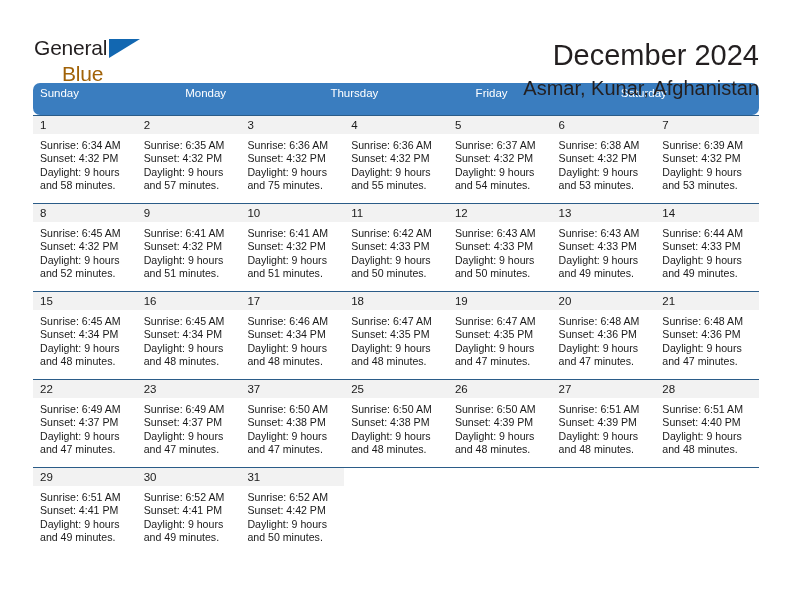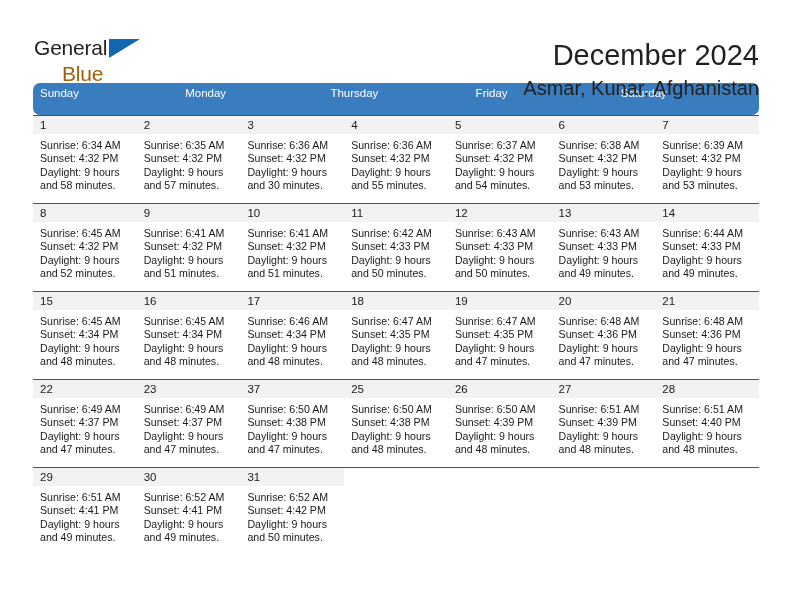--- a/index.html
+++ b/index.html
@@ -192,21 +192,21 @@
           <div class="day-line">Daylight: 9 hours</div>
           <div class="day-line">and 57 minutes.</div>
         </div>
       </div>
       <div class="day">
         <div class="day-num-band">3</div>
         <div class="day-lines">
           <div class="day-line">Sunrise: 6:36 AM</div>
           <div class="day-line">Sunset: 4:32 PM</div>
           <div class="day-line">Daylight: 9 hours</div>
-          <div class="day-line">and 30 minutes.</div>
+          <div class="day-line">and 75 minutes.</div>
         </div>
       </div>
       <div class="day">
         <div class="day-num-band">4</div>
         <div class="day-lines">
           <div class="day-line">Sunrise: 6:36 AM</div>
           <div class="day-line">Sunset: 4:32 PM</div>
           <div class="day-line">Daylight: 9 hours</div>
           <div class="day-line">and 55 minutes.</div>
         </div>

